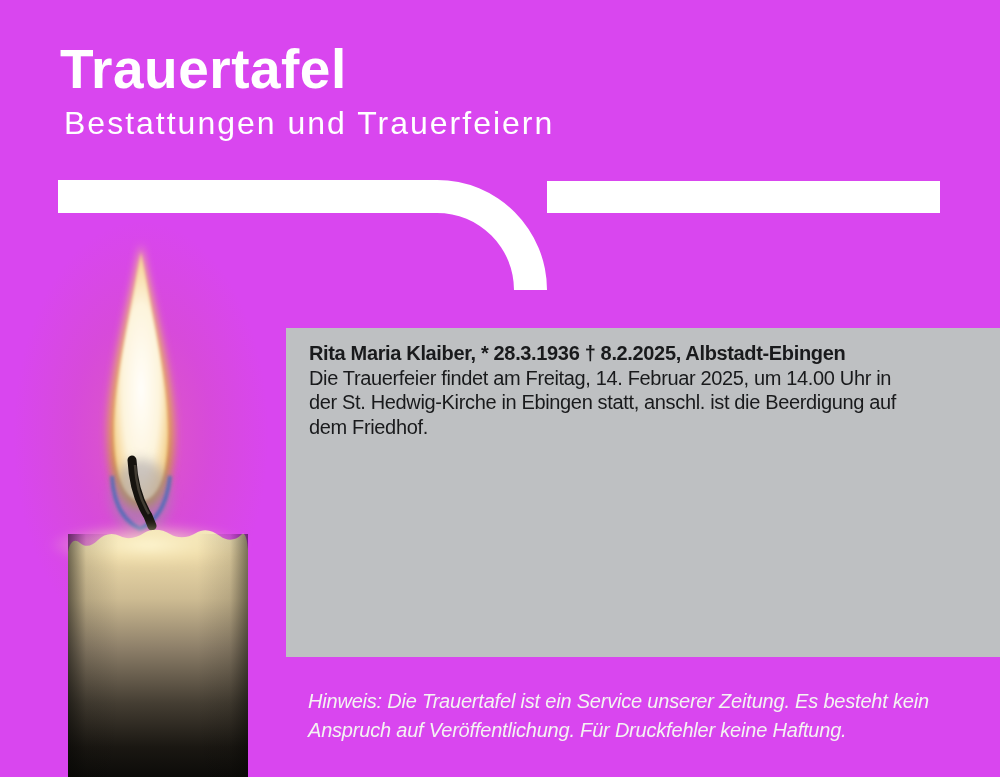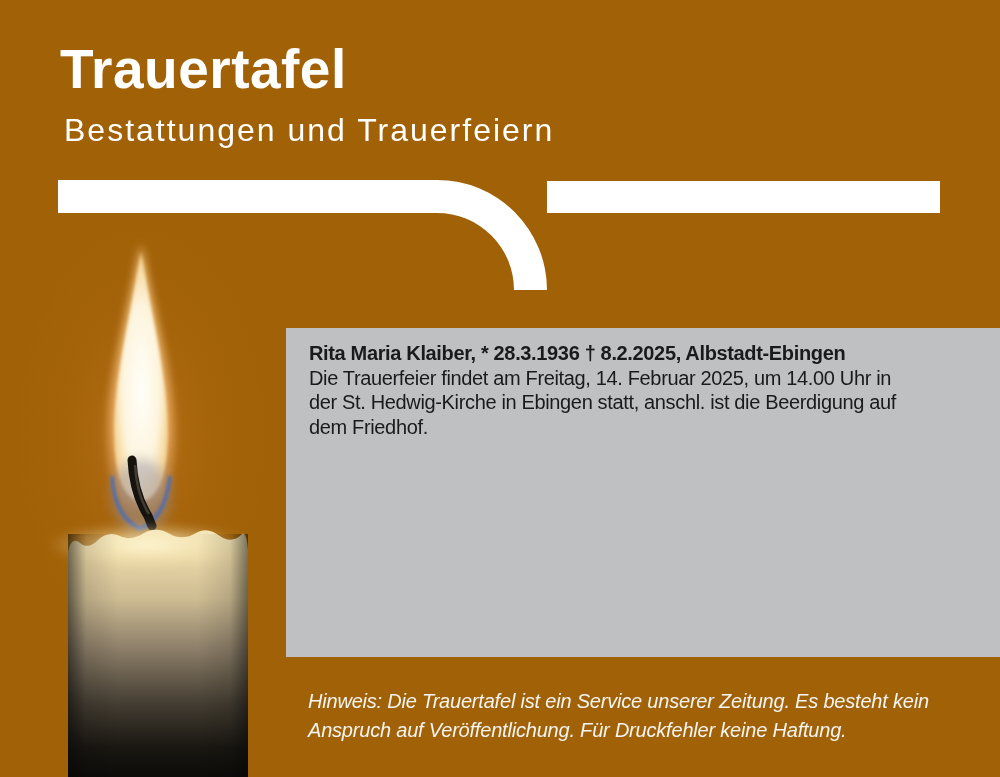--- a/index.html
+++ b/index.html
@@ -1,29 +1,29 @@
 <!DOCTYPE html>
 <html><head>
 <meta charset="utf-8">
 <style>
   html,body{margin:0;padding:0;background:#07090b;}
   .stage{
     position:relative;width:1000px;height:777px;overflow:hidden;
-    background:#a16207;
+    background:#d946ef;
     font-family:"Liberation Sans", sans-serif;
   }
   .title{
     position:absolute;left:60px;top:42px;
     font-size:55px;font-weight:700;color:#ffffff;
     letter-spacing:0.5px;line-height:1;
   }
   .subtitle{
     position:absolute;left:64px;top:106px;
     font-size:32px;font-weight:400;color:#ffffff;
-    letter-spacing:2px;line-height:1.1;margin-top:7px;
+    letter-spacing:2px;line-height:1.1;
   }
   .bar{position:absolute;background:#ffffff;}
   .bar-left{left:58px;top:180px;width:380px;height:33px;}
   .bar-right{left:547px;top:181px;width:393px;height:32px;}
   .curve{position:absolute;left:437px;top:180px;width:110px;height:110px;}
   .panel{
     position:absolute;left:286px;top:328px;width:741px;height:329px;
     background:#bec0c2;box-sizing:border-box;
     padding:13px 16px 0 23px;color:#191a1c;
   }

